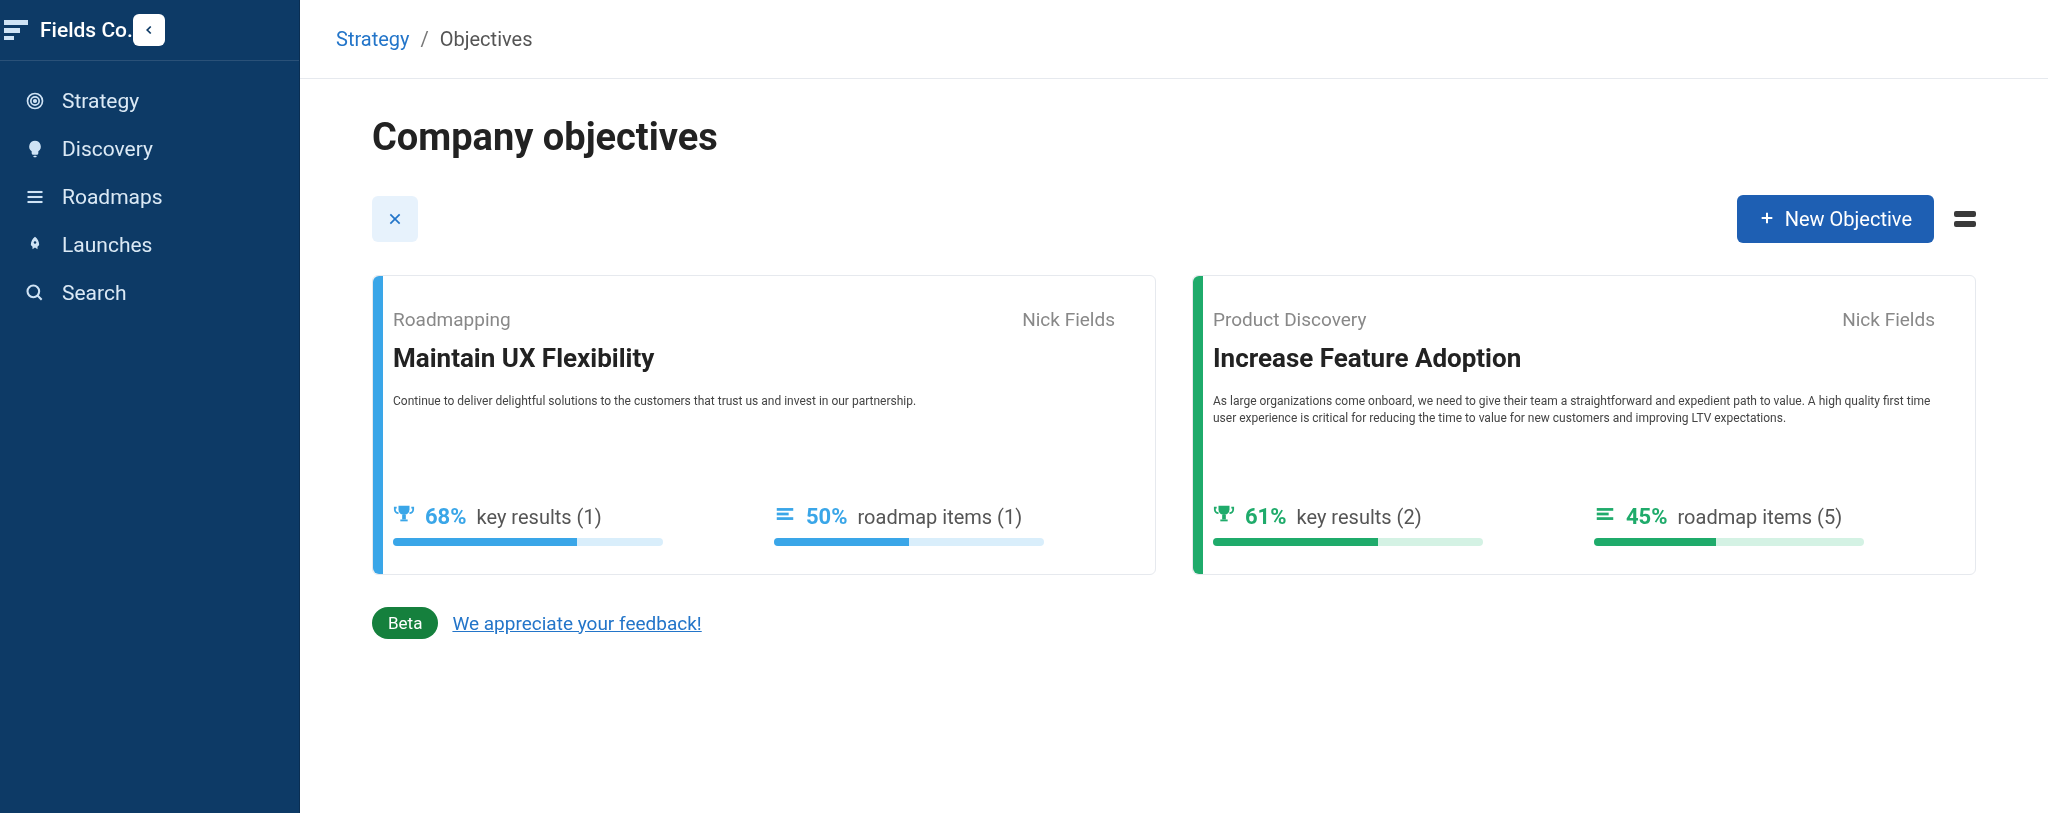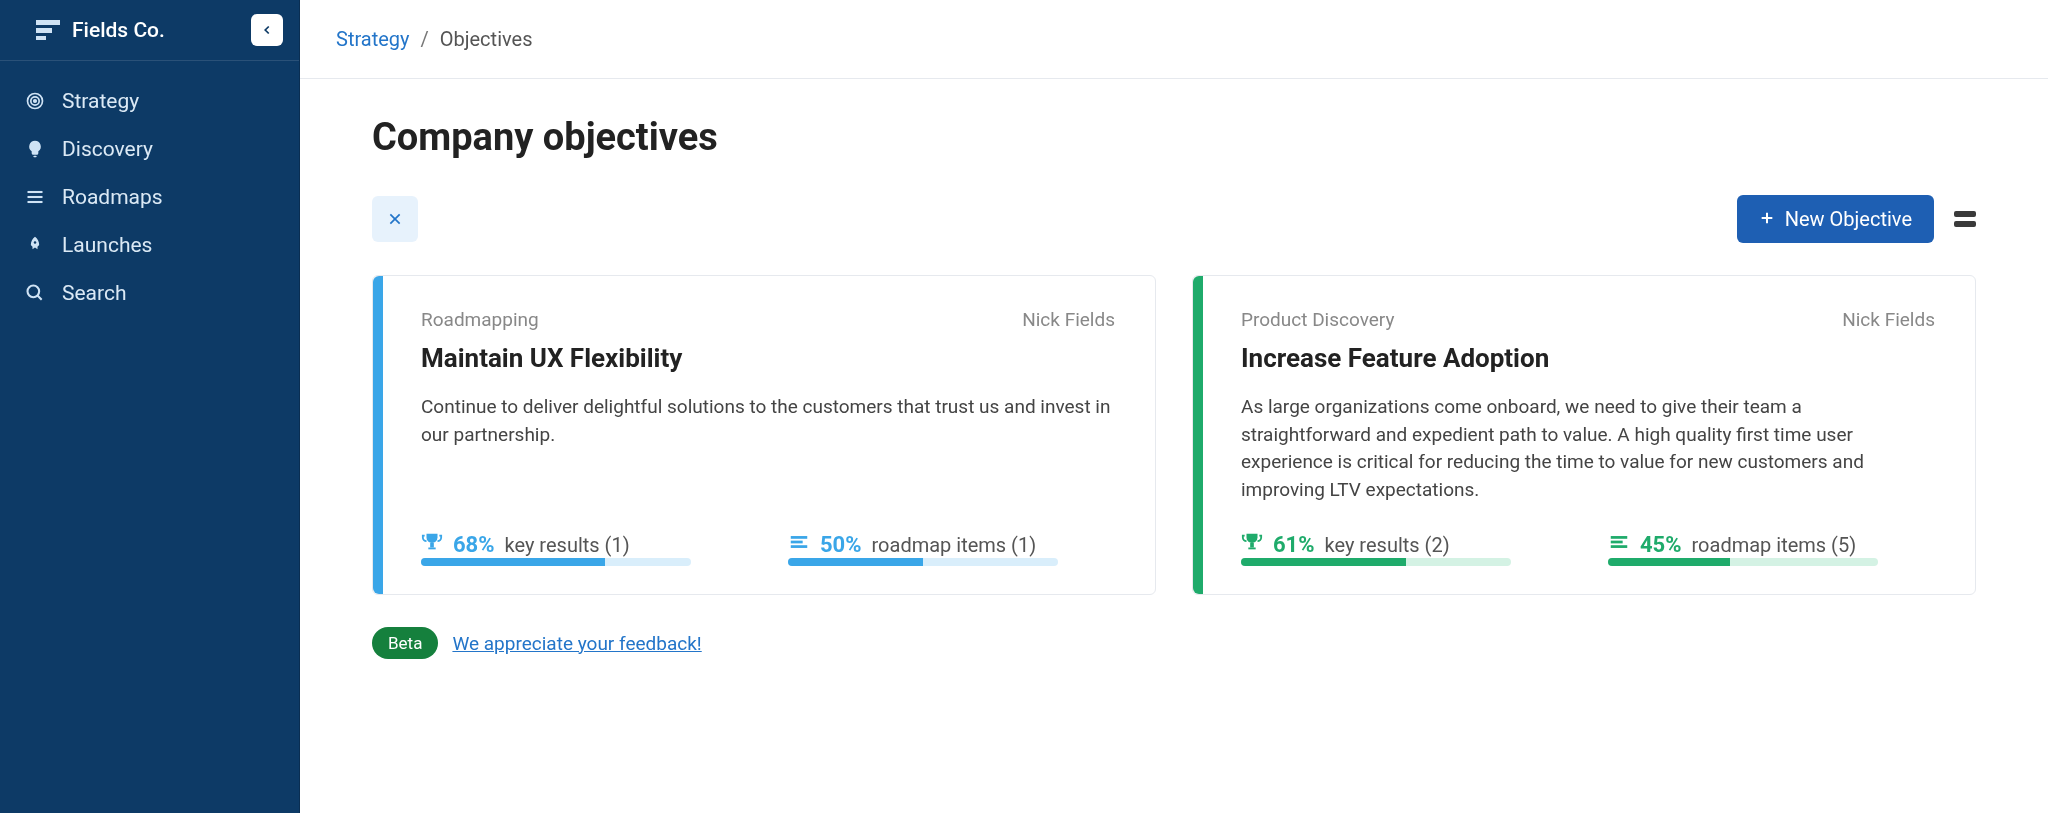--- a/index.html
+++ b/index.html
@@ -18,22 +18,21 @@
     background: #0d3a66;
     color: #fff;
     display: flex;
     flex-direction: column;
     border-right: 1px solid #0a2e52;
     flex-shrink: 0;
   }
   .sidebar-header {
     display: flex;
     align-items: center;
-    justify-content: space-between;
-    padding: 14px 16px 14px 36px;
+    padding: 14px 16px 14px 4px;
     border-bottom: 1px solid rgba(255,255,255,0.12);
   }
   .brand {
     display: flex;
     align-items: center;
     gap: 12px;
     font-size: 21px;
     font-weight: 500;
   }
   .brand-icon {
@@ -150,21 +149,21 @@
   .view-toggle .bar { width: 22px; height: 6px; background: #3a3a3a; border-radius: 2px; }
   .cards {
     margin-top: 32px;
     display: flex;
     gap: 36px;
   }
   .card {
     flex: 1;
     border: 1px solid #e6e9ee;
     border-radius: 6px;
-    padding: 32px 40px 28px 48px;
+    padding: 32px 40px 28px 20px;
     position: relative;
     min-height: 300px;
     display: flex;
     flex-direction: column;
   }
   .card::before {
     content: "";
     position: absolute;
     left: 0; top: 0; bottom: 0;
     width: 10px;
@@ -179,34 +178,35 @@
     font-size: 19px;
   }
   .card-title {
     margin-top: 12px;
     font-size: 26px;
     font-weight: 700;
     color: #222;
   }
   .card-desc {
     margin-top: 20px;
-    font-size: 19px;
+    font-size: 12px;
     color: #444;
     line-height: 1.45;
   }
   .card-stats {
     margin-top: auto;
     padding-top: 28px;
     display: flex;
     gap: 40px;
   }
   .stat {
     flex: 1;
     display: flex;
     flex-direction: column;
+    gap: 8px;
   }
   .stat-row {
     display: flex;
     align-items: center;
     gap: 10px;
     font-size: 20px;
   }
   .stat-row .pct { font-weight: 700; font-size: 22px; }
   .stat-row .lbl { color: #555; }
   .progress {

